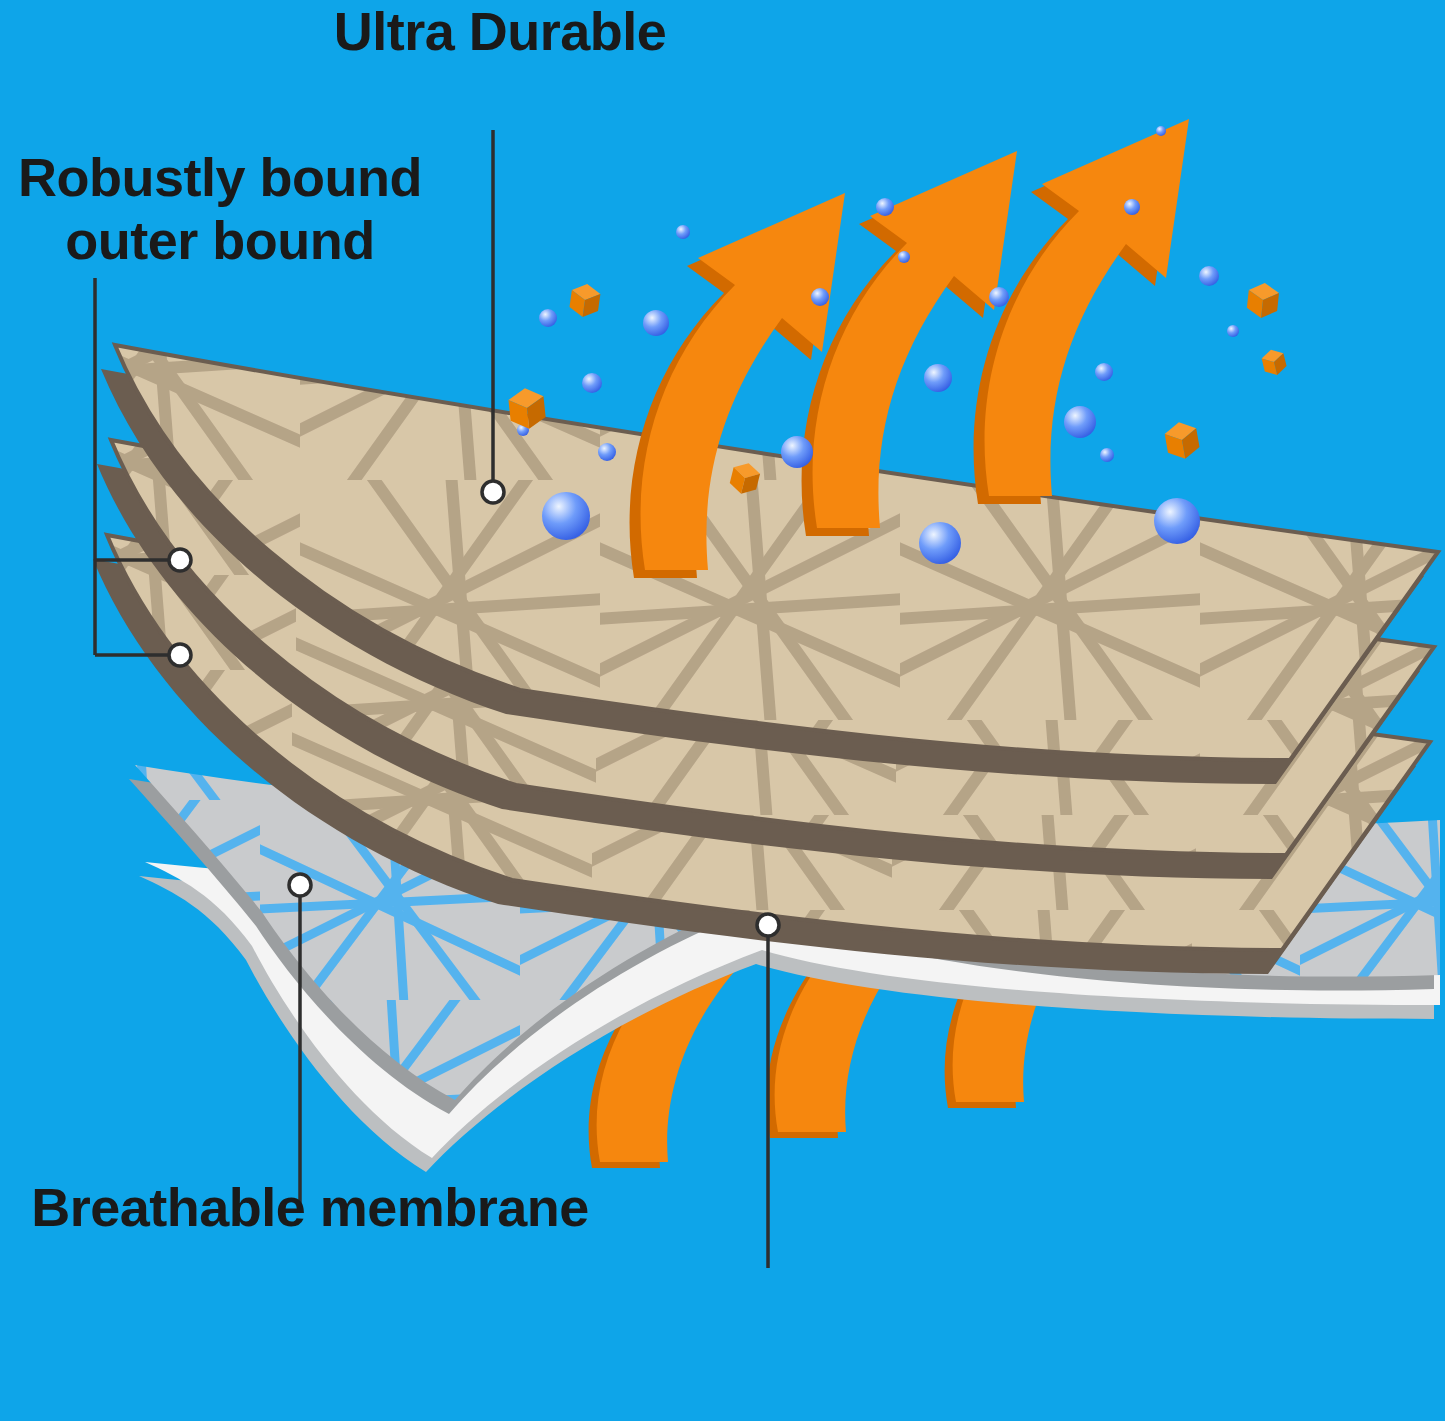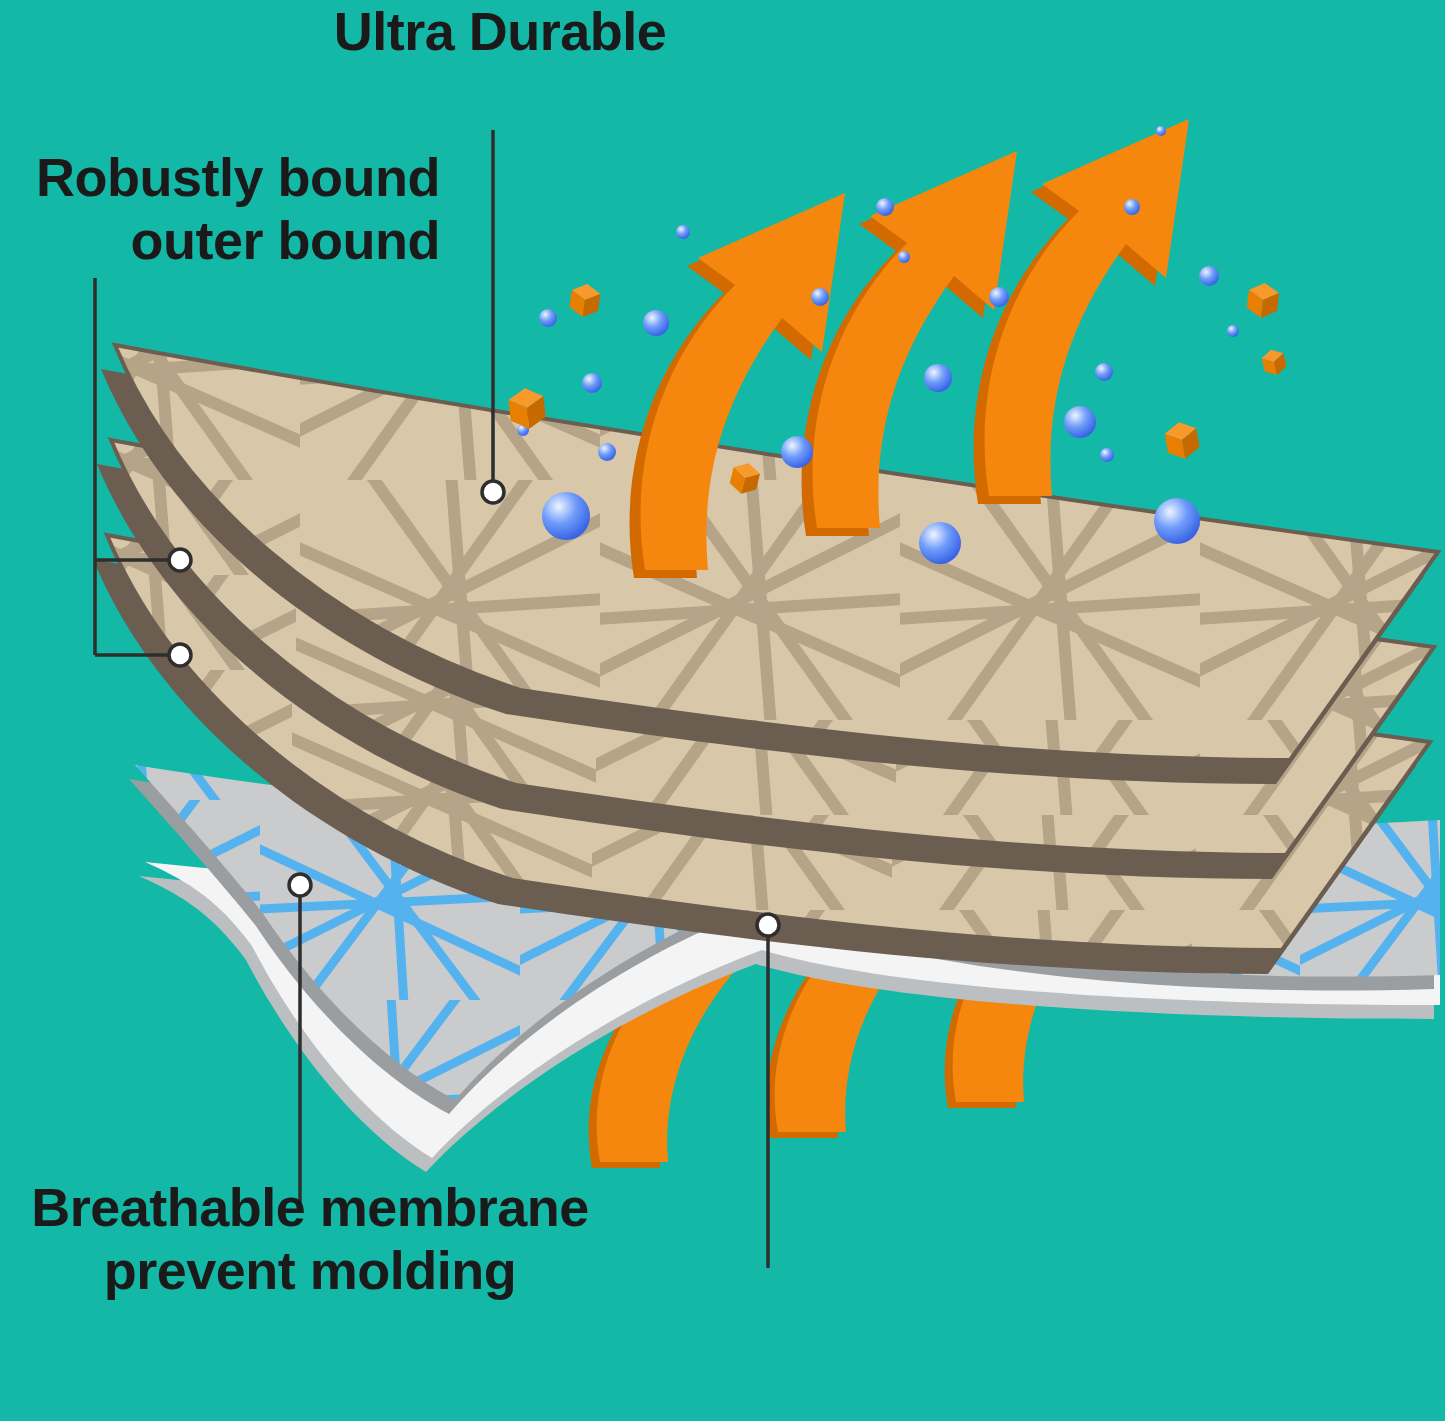--- a/index.html
+++ b/index.html
@@ -1,36 +1,36 @@
 <!DOCTYPE html>
 <html><head>
 <meta charset="utf-8">
 <style>
   html, body { margin: 0; padding: 0; background: #ffffff; }
   .stage {
     position: relative;
     width: 1445px;
     height: 1421px;
-    background: #14b8a6;
+    background: #0ea5e9;
     overflow: hidden;
     font-family: "Liberation Sans", sans-serif;
   }
   .stage svg { position: absolute; left: 0; top: 0; }
   .diagram-label {
     position: absolute;
     text-align: center;
     font-weight: bold;
     color: #1a1a1a;
     font-size: 54px;
     line-height: 1.17;
     letter-spacing: -0.5px;
   }
   .diagram-label span { display: block; }
   .lbl-ultra   { left: 250px; top: 0px;    width: 500px; }
-  .lbl-robust  { left: 0px;   top: 146px;  width: 440px; text-align: right; }
+  .lbl-robust  { left: 0px;   top: 146px;  width: 440px; }
   .lbl-breath  { left: 10px;  top: 1176px; width: 600px; }
   .lbl-scratch { left: 560px; top: 1270px; width: 440px; }
 </style>
 </head>
 <body>
 
 <div class="stage">
 
   <svg width="1445" height="1421" viewBox="0 0 1445 1421">
     <defs>
@@ -177,18 +177,17 @@
 
   <div class="diagram-label lbl-ultra">
     <span>Ultra Durable</span>
   </div>
   <div class="diagram-label lbl-robust">
     <span>Robustly bound</span>
     <span>outer bound</span>
   </div>
   <div class="diagram-label lbl-breath">
     <span>Breathable membrane</span>
-    <span>prevent molding</span>
   </div>
   <div class="diagram-label lbl-scratch">
   </div>
 
 </div>
 
 </body></html>

